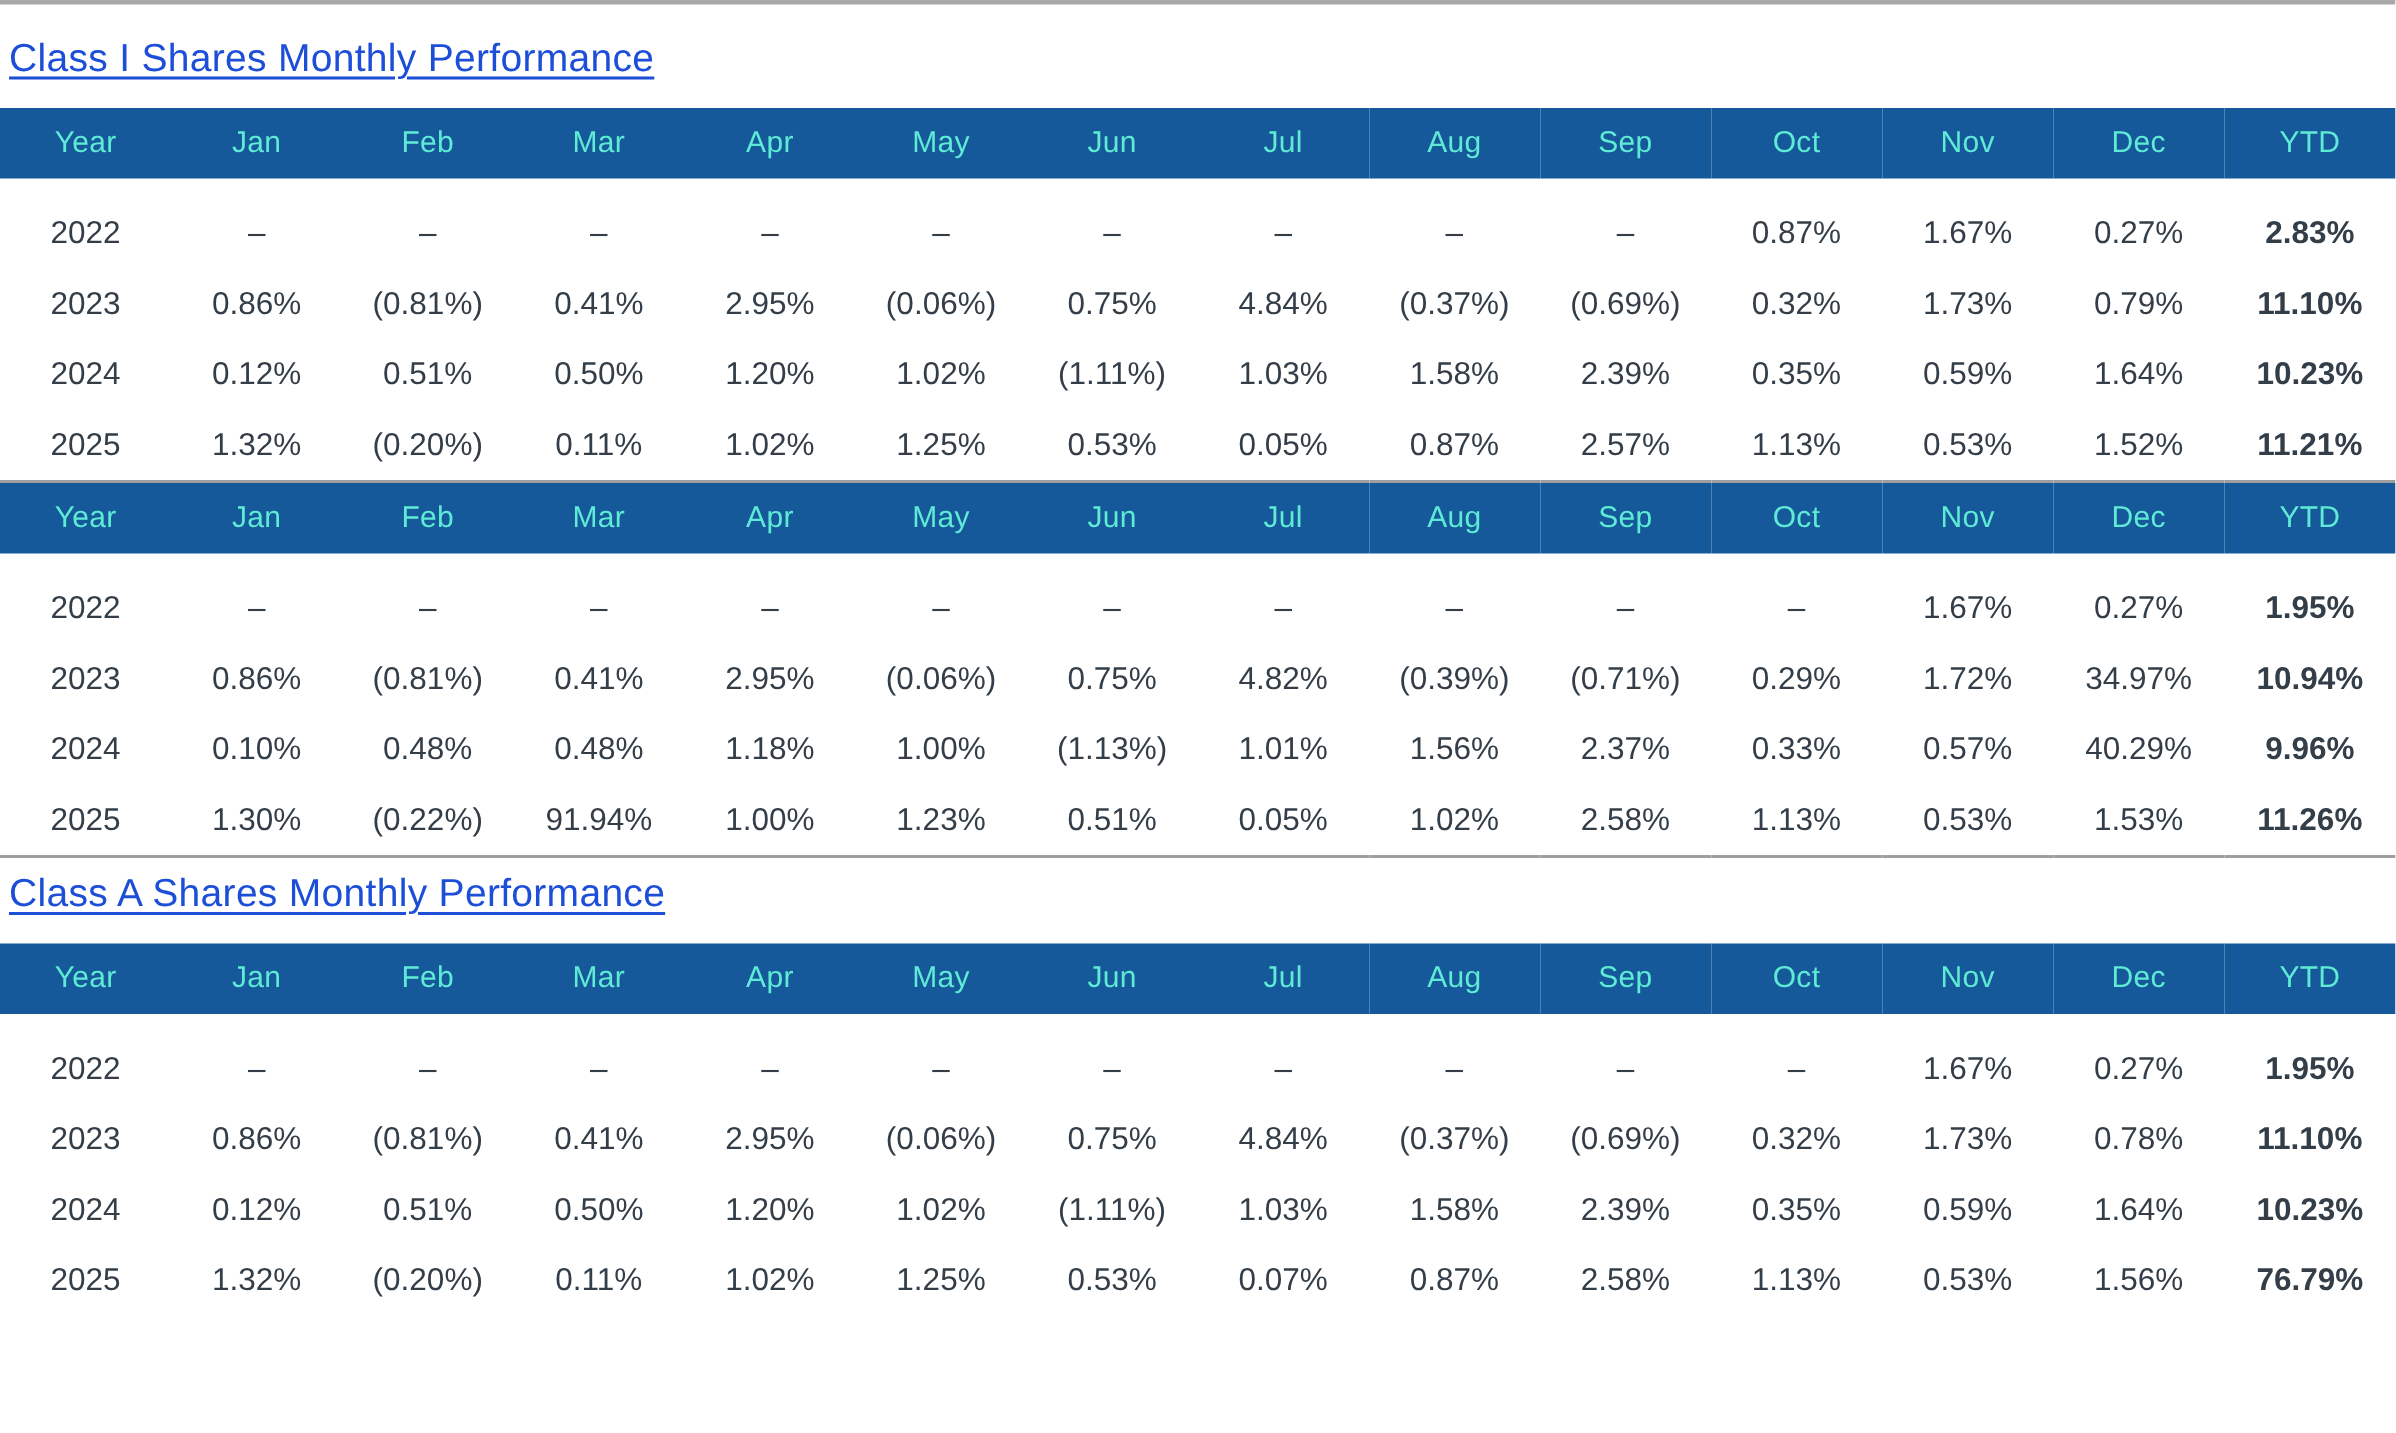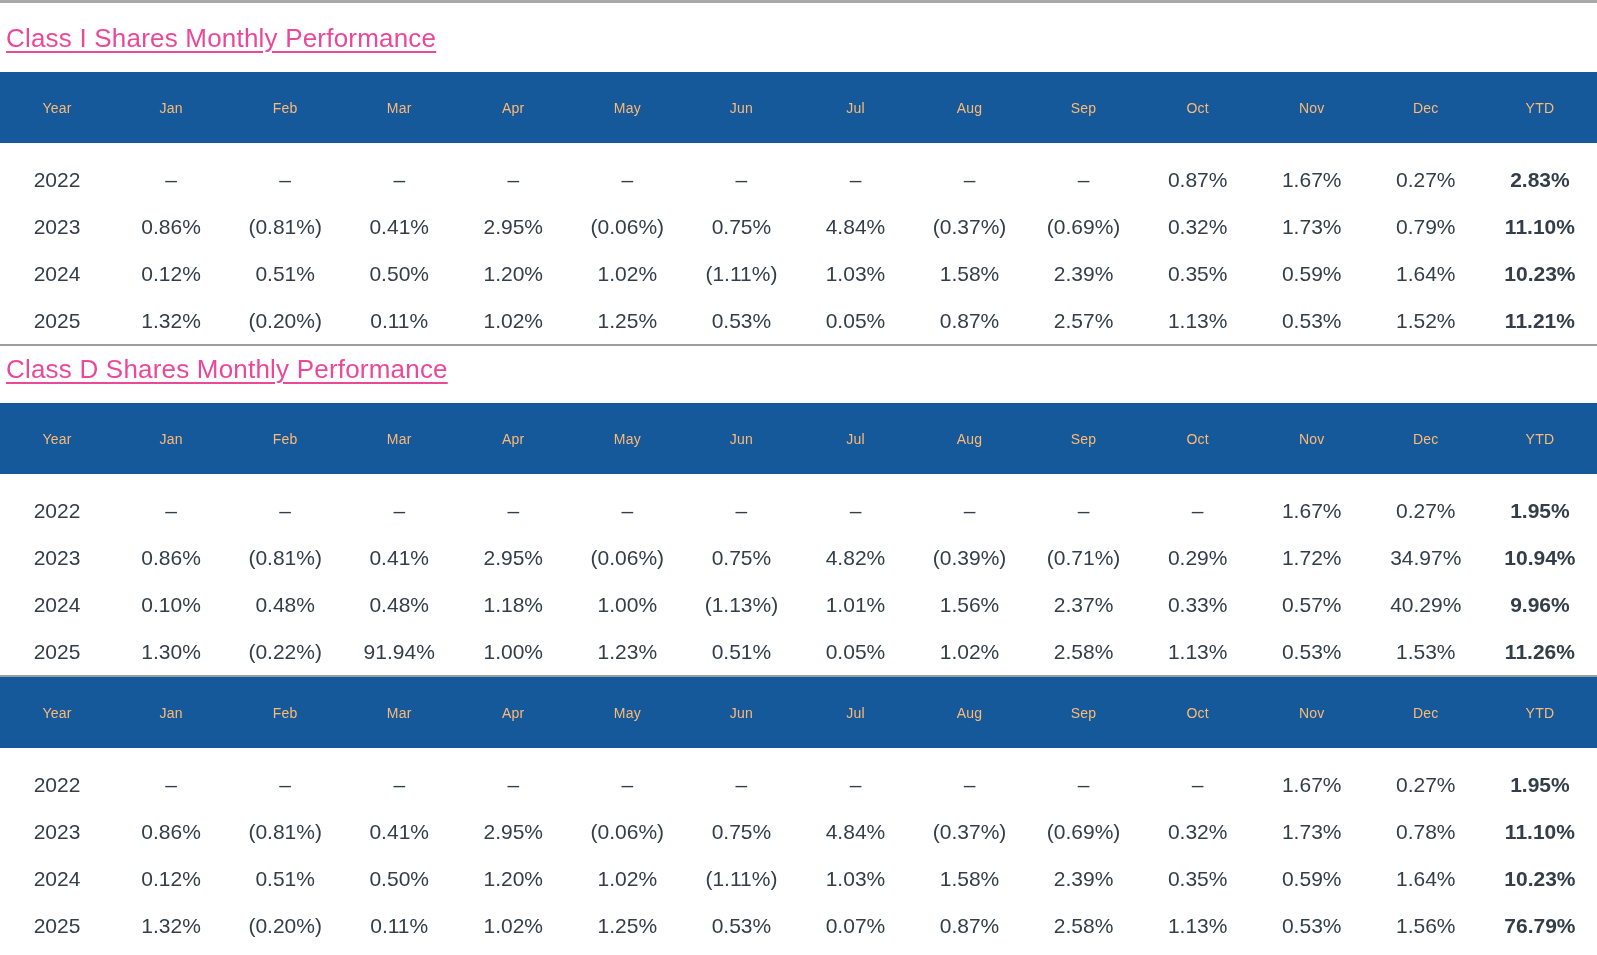--- a/index.html
+++ b/index.html
@@ -15,44 +15,44 @@
   .page {
     width: 1597px;
     box-sizing: border-box;
     border-top: 3px solid #a9a9a9;
     background: #ffffff;
   }
   section.table-block { background: #ffffff; }
   h2.table-title {
     font-size: 26px;
     font-weight: 400;
-    color: #ec4899;
+    color: #1d4ed8;
     text-decoration: underline;
     text-underline-offset: 4px;
     text-decoration-thickness: 1.5px;
     margin: 8px 0 19px 6px;
     line-height: 30px;
     letter-spacing: 0.2px;
   }
   section.table-block:first-of-type h2.table-title { margin-top: 20px; }
   table.perf-table {
     width: 100%;
     border-collapse: collapse;
     table-layout: fixed;
     border-bottom: 2px solid #9e9e9e;
   }
   section.table-block:last-of-type table.perf-table { border-bottom: none; }
   table.perf-table thead th {
     background: #15599b;
-    color: #fdba74;
+    color: #5eead4;
     font-weight: 400;
-    font-size: 14px;
+    font-size: 20px;
     height: 47px;
     text-align: center;
-    padding: 12px;
+    padding: 0;
     letter-spacing: 0.2px;
   }
   table.perf-table tbody td {
     text-align: center;
     font-size: 21px;
     color: #333e48;
     height: 47px;
     padding: 0;
   }
   table.perf-table tbody tr:first-child td { padding-top: 13px; text-align: center; }
@@ -149,21 +149,20 @@
               <td>0.53%</td>
               <td>1.52%</td>
               <td class="ytd-cell">11.21%</td>
             </tr>
           </tbody>
         </table>
       </div>
   </section>
 
   <section class="table-block">
-    <h2 class="table-title">Class D Shares Monthly Performance</h2>
     <div>
         <table class="perf-table">
           <thead>
             <tr>
               <th>Year</th>
               <th>Jan</th>
               <th>Feb</th>
               <th>Mar</th>
               <th>Apr</th>
               <th>May</th>
@@ -241,20 +240,21 @@
               <td>0.53%</td>
               <td>1.53%</td>
               <td class="ytd-cell">11.26%</td>
             </tr>
           </tbody>
         </table>
       </div>
   </section>
 
   <section class="table-block">
+    <h2 class="table-title">Class A Shares Monthly Performance</h2>
     <div>
         <table class="perf-table">
           <thead>
             <tr>
               <th>Year</th>
               <th>Jan</th>
               <th>Feb</th>
               <th>Mar</th>
               <th>Apr</th>
               <th>May</th>

